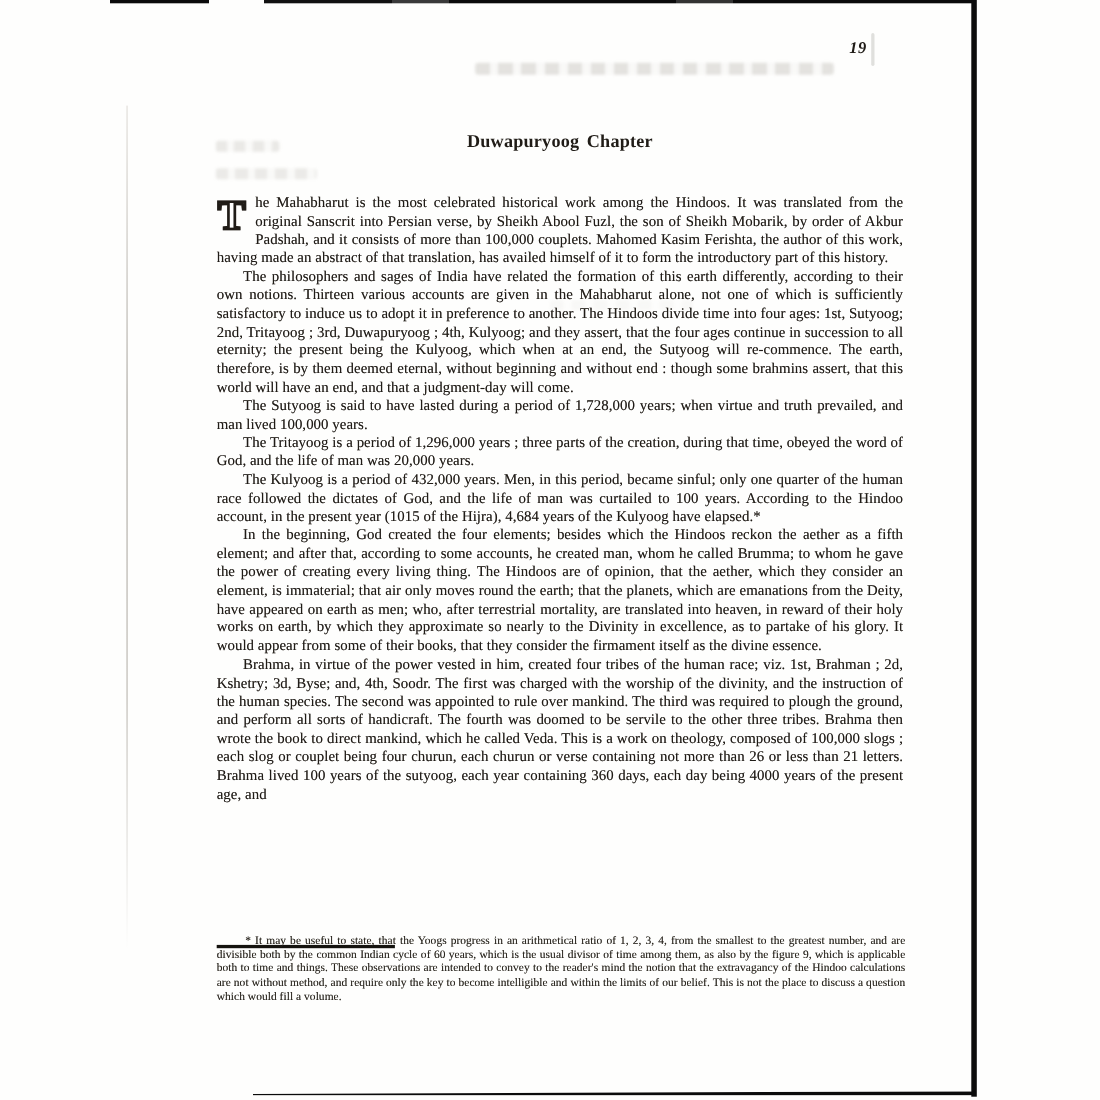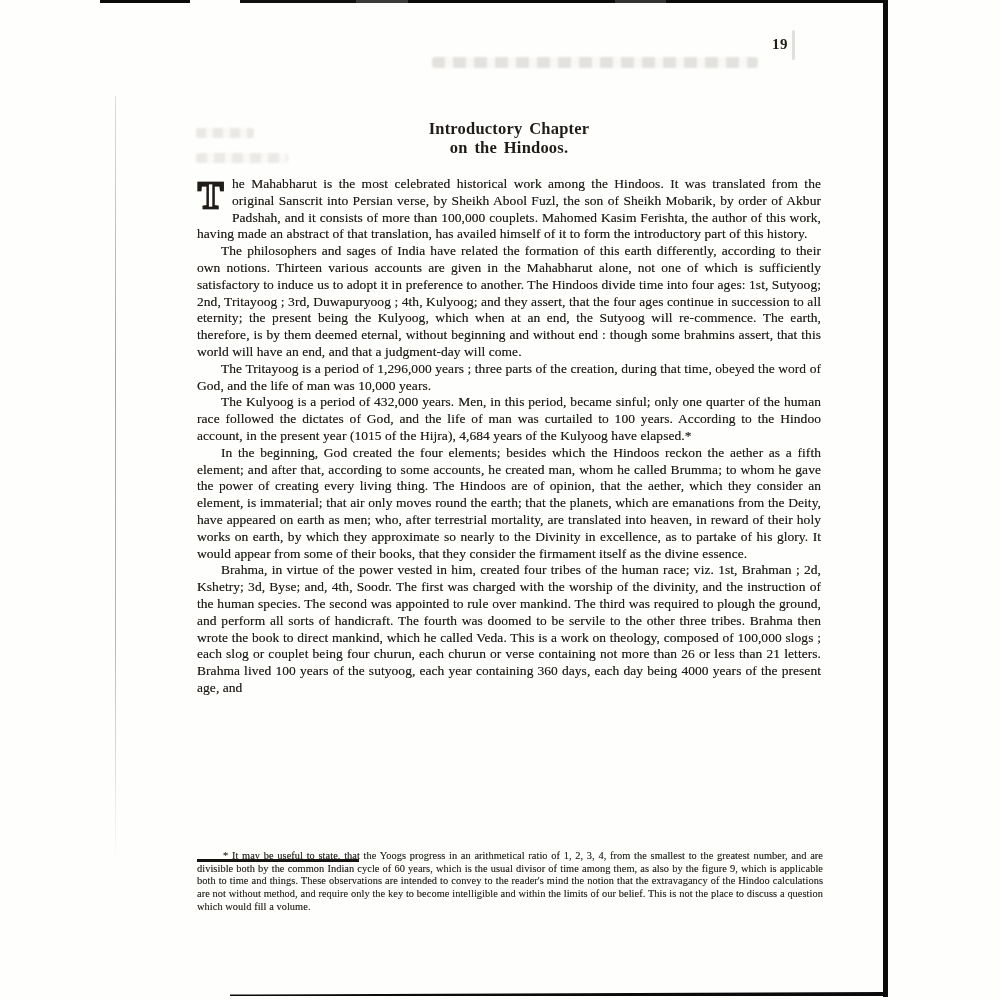--- a/index.html
+++ b/index.html
@@ -31,21 +31,21 @@
     background: repeating-linear-gradient(90deg, rgba(128,122,110,.16) 0 10px, rgba(128,122,110,.04) 10px 17px); }
   .smudge-c { left:196px; top:153px; width:92px; height:10px;
     background: repeating-linear-gradient(90deg, rgba(128,122,110,.15) 0 11px, rgba(128,122,110,.04) 11px 18px); }
   .smudge-d { left:500px; top:273px; width:130px; height:9px; opacity:.35;
     background: repeating-linear-gradient(90deg, rgba(135,128,115,.14) 0 12px, rgba(135,128,115,.03) 12px 20px); }
   .smudge-e { left:792px; top:30px; width:3px; height:30px; background: rgba(90,86,80,.18); filter: blur(.6px); }
 
   
   .page-number {
     position:absolute; left:772px; top:36px;
-    font-size:15px; font-weight:700; letter-spacing:.5px;
+    font-size:15px; font-weight:700; font-style:italic; letter-spacing:.5px;
   }
   .chapter-title {
     position:absolute; left:197px; top:119px; width:624px;
     text-align:center; font-weight:700; font-size:16.5px; line-height:19px;
     word-spacing:2.5px; letter-spacing:.2px;
   }
   .body-text {
     position:absolute; left:197px; top:176px; width:624px;
     font-size:13.5px; line-height:16.8px; text-align:justify;
     letter-spacing:.05px;
@@ -76,32 +76,32 @@
 
   <div class="smudge smudge-a"></div>
   <div class="smudge smudge-b"></div>
   <div class="smudge smudge-c"></div>
   <div class="smudge smudge-d"></div>
   <div class="smudge smudge-e"></div>
 
   <div class="page-number">19</div>
 
   <div class="chapter-title">
-    <div>Introductory  Chapter</div>
-    <div>on the  Hindoos.</div>
+    <div>Duwapuryoog  Chapter</div>
   </div>
 
   <div class="body-text">
     <p class="opening">
       <svg class="dropcap-svg" width="30" height="35" viewBox="0 0 30 35">
         <text x="1" y="29" font-family="&quot;Liberation Serif&quot;,&quot;DejaVu Serif&quot;,serif" font-size="38" font-weight="700" fill="#ffffff" stroke="#201c17" stroke-width="2.3">T</text>
       </svg><span>he  Mahabharut is the most celebrated historical work among the Hindoos. It was translated from the original Sanscrit into Persian verse, by Sheikh Abool Fuzl, the son of Sheikh Mobarik, by order of Akbur Padshah, and it consists of more than 100,000 couplets. Mahomed Kasim Ferishta, the author of this work, having made an abstract of that translation, has availed himself of it to form the introductory part of this history.</span>
     </p>
     <p>The philosophers and sages of India have related the formation of this earth differently, according to their own notions. Thirteen various accounts are given in the Mahabharut alone, not one of which is sufficiently satisfactory to induce us to adopt it in preference to another. The Hindoos divide time into four ages: 1st, Sutyoog; 2nd, Tritayoog ; 3rd, Duwapuryoog ; 4th, Kulyoog; and they assert, that the four ages continue in succession to all eternity; the present being the Kulyoog, which when at an end, the Sutyoog will re-commence. The earth, therefore, is by them deemed eternal, without beginning and without end : though some brahmins assert, that this world will have an end, and that a judgment-day will come.</p>
-    <p>The Tritayoog is a period of 1,296,000 years ; three parts of the creation, during that time, obeyed the word of God, and the life of man was 10,000 years.</p>
+    <p>The Sutyoog is said to have lasted during a period of 1,728,000 years; when virtue and truth prevailed, and man lived 100,000 years.</p>
+    <p>The Tritayoog is a period of 1,296,000 years ; three parts of the creation, during that time, obeyed the word of God, and the life of man was 20,000 years.</p>
     <p>The Kulyoog is a period of 432,000 years.  Men, in this period, became sinful; only one quarter of the human race followed the dictates of God, and the life of man was curtailed to 100 years. According to the Hindoo account, in the present year (1015 of the Hijra), 4,684 years of the Kulyoog have elapsed.*</p>
     <p>In the beginning, God created the four elements; besides which the Hindoos reckon the aether as a fifth element; and after that, according to some accounts, he created man, whom he called Brumma; to whom he gave the power of creating every living  thing. The Hindoos are of opinion, that the aether, which they consider an element, is immaterial; that air only moves round the earth; that the planets, which are emanations from the Deity, have  appeared on earth as men; who, after terrestrial mortality, are translated into heaven, in reward of their holy works on earth, by which they approximate so nearly to the Divinity in excellence, as to partake of his glory. It would appear from some of their books, that they consider the firmament itself as the divine essence.</p>
     <p>Brahma, in virtue of the power vested in him, created four tribes of the human race; viz. 1st, Brahman ; 2d, Kshetry; 3d, Byse; and, 4th, Soodr. The first was charged with the worship of the divinity, and the instruction of the human species. The second was appointed to rule over mankind. The third was required to plough the ground, and perform all sorts of handicraft. The fourth was doomed to be servile to the other three tribes. Brahma then wrote the book to direct mankind, which he called Veda. This is a work on theology, composed of 100,000 slogs ; each slog or couplet being four churun, each churun or verse containing not more than 26 or less than 21 letters. Brahma lived 100 years of the sutyoog, each year containing 360 days, each day being 4000 years of the present age, and</p>
   </div>
 
   <div class="footnote-rule"></div>
   <div class="footnote">
     <p>* It may be useful to state, that the Yoogs progress in an arithmetical ratio of 1, 2, 3, 4, from the smallest to the greatest number, and are divisible both by the common Indian cycle of 60 years, which is the usual divisor of time among them, as also by the figure 9, which is applicable both to time and things. These observations are intended to convey to the reader's mind the notion that the extravagancy of the Hindoo calculations are not without method, and require only the key to become intelligible and within the limits of our belief.  This is not the place to discuss a question which would fill a volume.</p>
   </div>
 

